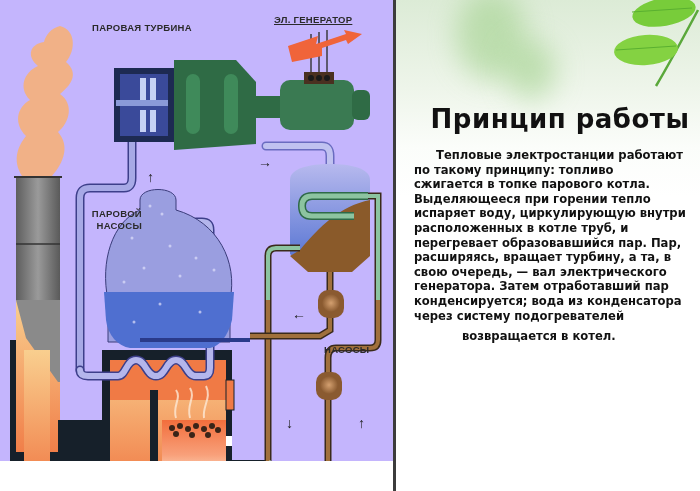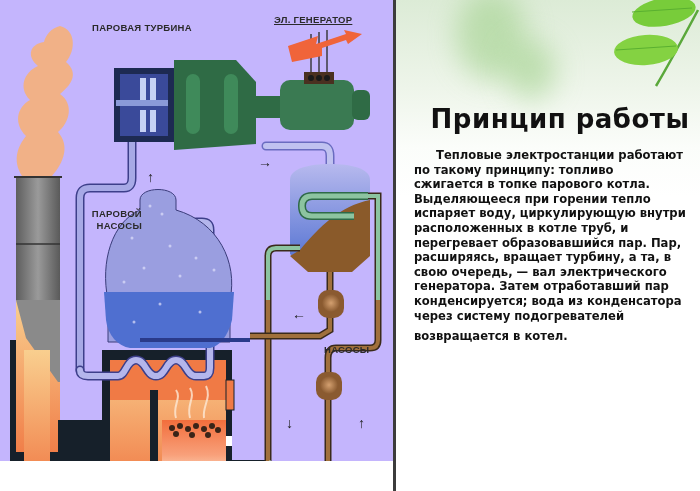--- a/index.html
+++ b/index.html
@@ -35,21 +35,21 @@
     position: absolute; left: 0; width: 304px; top: 104px;
     text-align: center; font-size: 26px; font-weight: bold; color: #111;
     font-family: "DejaVu Sans", sans-serif; letter-spacing: .5px; padding-left: 12px;
   }
   .body-text {
     position: absolute; left: 18px; top: 148px; width: 272px;
     font-size: 11.6px; line-height: 14.6px; color: #111; font-weight: bold;
     font-family: "DejaVu Sans", sans-serif;
   }
   .body-text p { margin: 0; text-indent: 22px; }
-  .body-text .last { margin-top: 6px; text-indent: 0; }
+  .body-text .last { margin-top: 6px; text-indent: 0; margin-left: 48px; }
 </style>
 </head>
 <body>
 
 <div class="diagram">
   <svg width="393" height="491" viewBox="0 0 393 491">
     <defs>
       <linearGradient id="chim" x1="0" x2="1">
         <stop offset="0" stop-color="#5e5e5e"></stop>
           <stop offset=".5" stop-color="#9a9a9a"></stop>

